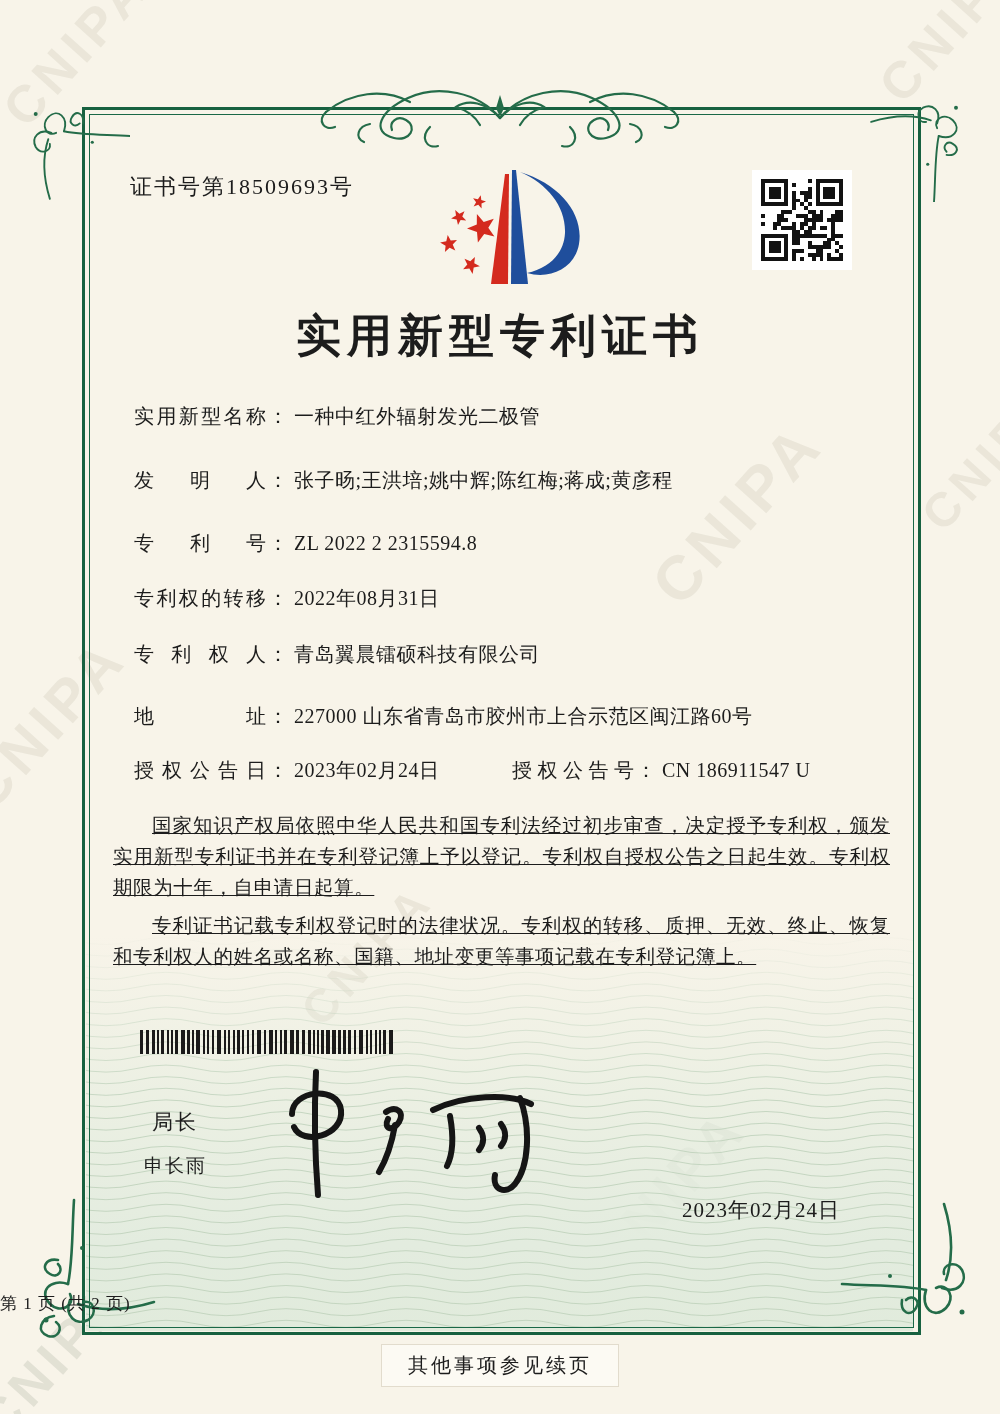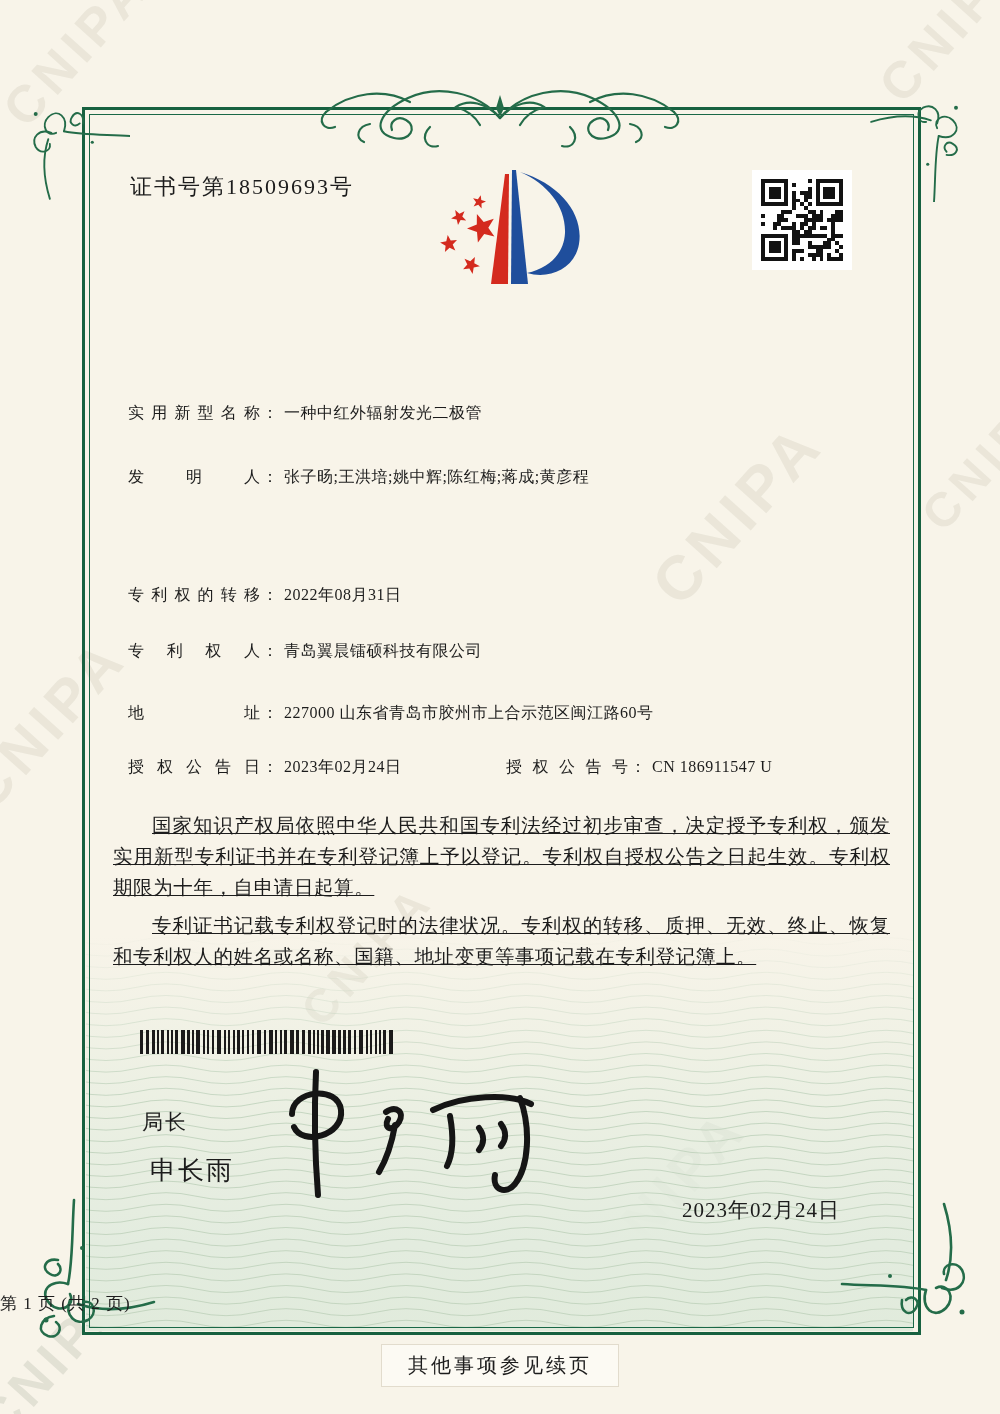--- a/index.html
+++ b/index.html
@@ -16,33 +16,33 @@
       background:linear-gradient(180deg,rgba(227,237,223,0) 0%,rgba(227,237,223,0.55) 38%,#e3ecdf 78%,#e1ebdc 100%);}
   .waves{position:absolute;left:86px;top:935px;}
   .ornament{position:absolute;}
   
   .cert-no{position:absolute;left:130px;top:172px;font-size:22px;letter-spacing:2px;}
   .logo{position:absolute;left:408px;top:156px;}
   .qr-box{position:absolute;left:752px;top:170px;width:100px;height:100px;background:#fff;}
   .qr-box svg{position:absolute;left:9px;top:9px;}
   .title{position:absolute;left:0;right:0;top:306px;text-align:center;font-size:45px;font-weight:bold;letter-spacing:6px;}
   
-  .field-row{position:absolute;left:128px;width:760px;font-size:16px;white-space:nowrap;}
+  .field-row{position:absolute;left:134px;width:760px;font-size:20px;white-space:nowrap;}
   .f-label{display:inline-block;width:132px;text-align:justify;text-align-last:justify;vertical-align:top;}
   .f-colon{display:inline-block;margin:0 6px 0 2px;}
   .f-value{letter-spacing:0.5px;}
   .pair2{position:absolute;left:378px;top:0;}
   
   .body-text{position:absolute;left:113px;top:810px;width:777px;font-size:19.5px;line-height:31px;letter-spacing:0.6px;text-align:justify;text-decoration:underline;}
   .body-text p{margin:0 0 7px 0;text-indent:2em;}
   
   .barcode{position:absolute;left:140px;top:1030px;}
   
-  .role{position:absolute;left:142px;top:1108px;font-size:21px;font-family:"Liberation Sans","DejaVu Sans",sans-serif;letter-spacing:2px;}
-  .signer{position:absolute;left:150px;top:1153px;font-size:26px;font-family:Liberation Mono, monospace;letter-spacing:2px;}
+  .role{position:absolute;left:152px;top:1108px;font-size:21px;font-family:"Liberation Sans","DejaVu Sans",sans-serif;letter-spacing:2px;}
+  .signer{position:absolute;left:144px;top:1153px;font-size:19px;font-family:Liberation Mono, monospace;letter-spacing:2px;}
   .signature{position:absolute;left:258px;top:1062px;}
   .issue-date{position:absolute;left:682px;top:1196px;font-size:21px;letter-spacing:1px;}
   .page-info{position:absolute;left:0;right:0;top:1292px;text-align:left;font-size:17px;letter-spacing:1px;}
   .note-box{position:absolute;left:50%;top:1344px;transform:translateX(-50%);background:#fcfaf3;
             border:1px solid #e2dccd;padding:7px 26px;font-size:20px;letter-spacing:3px;}
 </style>
 </head>
 <body>
 
 <div class="page">
@@ -396,26 +396,30 @@
         <rect x="10" y="20" width="1" height="1" fill="#121212"></rect>
         <rect x="13" y="20" width="1" height="1" fill="#121212"></rect>
         <rect x="15" y="20" width="1" height="1" fill="#121212"></rect>
         <rect x="17" y="20" width="1" height="1" fill="#121212"></rect>
         <rect x="18" y="20" width="1" height="1" fill="#121212"></rect>
         <rect x="19" y="20" width="1" height="1" fill="#121212"></rect>
         <rect x="20" y="20" width="1" height="1" fill="#121212"></rect>
       </svg>
   </div>
 
+  <div class="title">实用新型专利证书</div>
 
   <div class="field-row" style="top:403px">
     <span class="f-label">实用新型名称</span><span class="f-colon">：</span><span class="f-value">一种中红外辐射发光二极管</span>
   </div>
   <div class="field-row" style="top:467px">
     <span class="f-label">发明人</span><span class="f-colon">：</span><span class="f-value">张子旸;王洪培;姚中辉;陈红梅;蒋成;黄彦程</span>
+  </div>
+  <div class="field-row" style="top:530px">
+    <span class="f-label">专利号</span><span class="f-colon">：</span><span class="f-value">ZL 2022 2 2315594.8</span>
   </div>
   <div class="field-row" style="top:585px">
     <span class="f-label">专利权的转移</span><span class="f-colon">：</span><span class="f-value">2022年08月31日</span>
   </div>
   <div class="field-row" style="top:641px">
     <span class="f-label">专利权人</span><span class="f-colon">：</span><span class="f-value">青岛翼晨镭硕科技有限公司</span>
   </div>
   <div class="field-row" style="top:703px">
     <span class="f-label">地址</span><span class="f-colon">：</span><span class="f-value">227000 山东省青岛市胶州市上合示范区闽江路60号</span>
   </div>

